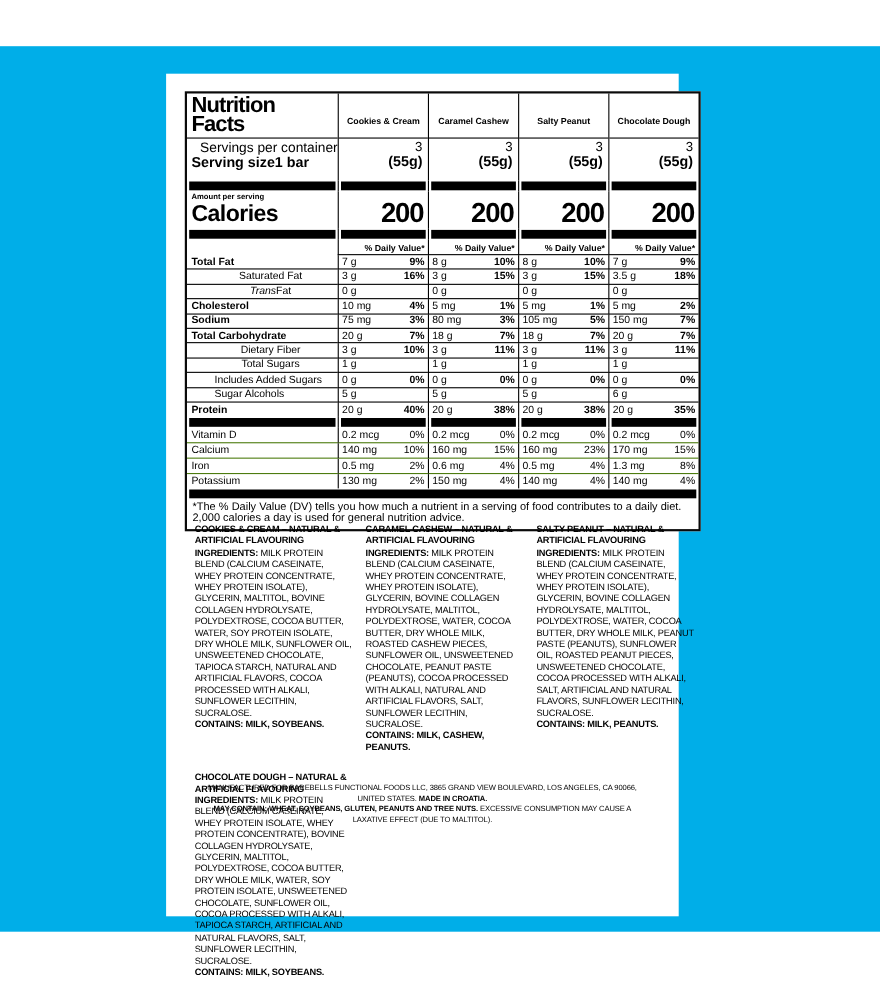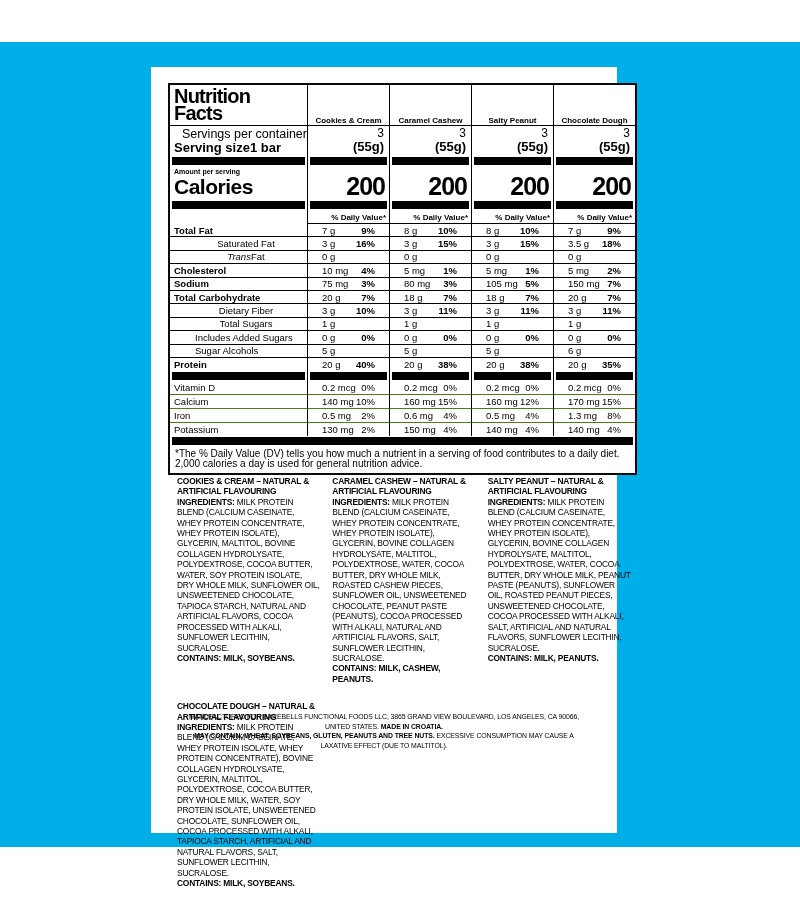--- a/index.html
+++ b/index.html
@@ -14,23 +14,23 @@
   .nf { position: absolute; left: 17px; top: 16px; width: 469px; border: 2px solid #0a0a0a; background: #fff; }
   .grid { display: grid; grid-template-columns: 137px 82px 82px 82px 82px; }
   .vc { border-left: 1px solid #000; }
 
   
   .titlebox { height: 41px; border-bottom: 1px solid #000; padding: 3px 0 0 4px; }
   .title { font-size: 20px; line-height: 17px; font-weight: 700; letter-spacing: -0.8px; }
   .srow1 { font-size: 12.5px; line-height: 14px; padding: 1px 0 0 4px; text-align: right; }
   .srow2 { font-size: 13px; line-height: 14px; font-weight: 700; display: flex; justify-content: flex-start; padding: 0 14px 1px 4px; }
   .flav { display: flex; flex-direction: column; }
-  .fname { height: 41px; border-bottom: 1px solid #000; font-size: 8px; font-weight: 700; display: flex; align-items: flex-end; justify-content: center; padding-bottom: 0; text-align: center; }
+  .fname { height: 41px; border-bottom: 1px solid #000; font-size: 8px; font-weight: 700; display: flex; align-items: flex-end; justify-content: center; padding-bottom: 10px; text-align: center; }
   .fserv { font-size: 12px; line-height: 13px; text-align: right; padding: 1px 5px 0 0; }
-  .fsize { font-size: 13px; line-height: 14px; font-weight: 700; text-align: right; padding: 0 5px 2px 0; }
+  .fsize { font-size: 13px; line-height: 14px; font-weight: 700; text-align: right; padding: 0 5px 10px 0; }
 
   
   .barrow .cell { padding: 1px 2px; }
   .bar { height: 8px; background: #000; }
   .fullbar { height: 8px; background: #000; margin: 1px 2px; }
 
   
   .calrow { }
   .callab { padding: 2px 0 1px 4px; }
   .amt { font-size: 7px; font-weight: 700; letter-spacing: 0; }
@@ -43,21 +43,21 @@
   
   .nrow .cell { height: 13.4px; border-bottom: 1px solid #000; font-size: 9.5px; }
   .mrow .cell { height: 13.8px; border-bottom: 1px solid #4d7c0f; font-size: 9.5px; }
   .noline { border-bottom: none !important; }
   .lab { display: flex; align-items: center; }
   .ind0 { padding-left: 4px; }
   .ind1 { padding-left: 15px; justify-content: center; }
   .ind2 { padding-left: 25px; }
   .b { font-weight: 700; }
   .it { font-style: italic; }
-  .vcell { display: flex; justify-content: space-between; align-items: center; padding: 0 14px; }
+  .vcell { display: flex; justify-content: space-between; align-items: center; padding: 0 3px; }
   .nrow .pct { font-weight: 700; }
 
   
   .footnote { font-size: 10px; line-height: 9.6px; padding: 3px 6px 4px 5px; }
 
   
   .ingredients { position: absolute; left: 26px; top: 409px; width: 454px;
     display: grid; grid-template-columns: 1fr 1fr 1fr; column-gap: 12px; row-gap: 17px; }
   .iblock { font-size: 8.4px; line-height: 10.4px; letter-spacing: -0.2px; }
   .ihead { font-weight: 700; }
@@ -446,21 +446,21 @@
           <div class="cell vc vcell">
             <span class="amt2">140 mg</span>
             <span class="pct2">10%</span>
           </div>
           <div class="cell vc vcell">
             <span class="amt2">160 mg</span>
             <span class="pct2">15%</span>
           </div>
           <div class="cell vc vcell">
             <span class="amt2">160 mg</span>
-            <span class="pct2">12%</span>
+            <span class="pct2">23%</span>
           </div>
           <div class="cell vc vcell">
             <span class="amt2">170 mg</span>
             <span class="pct2">15%</span>
           </div>
         </div>
         <div class="grid mrow">
           <div class="cell lab ind0">
             <span>Iron</span>
           </div>

